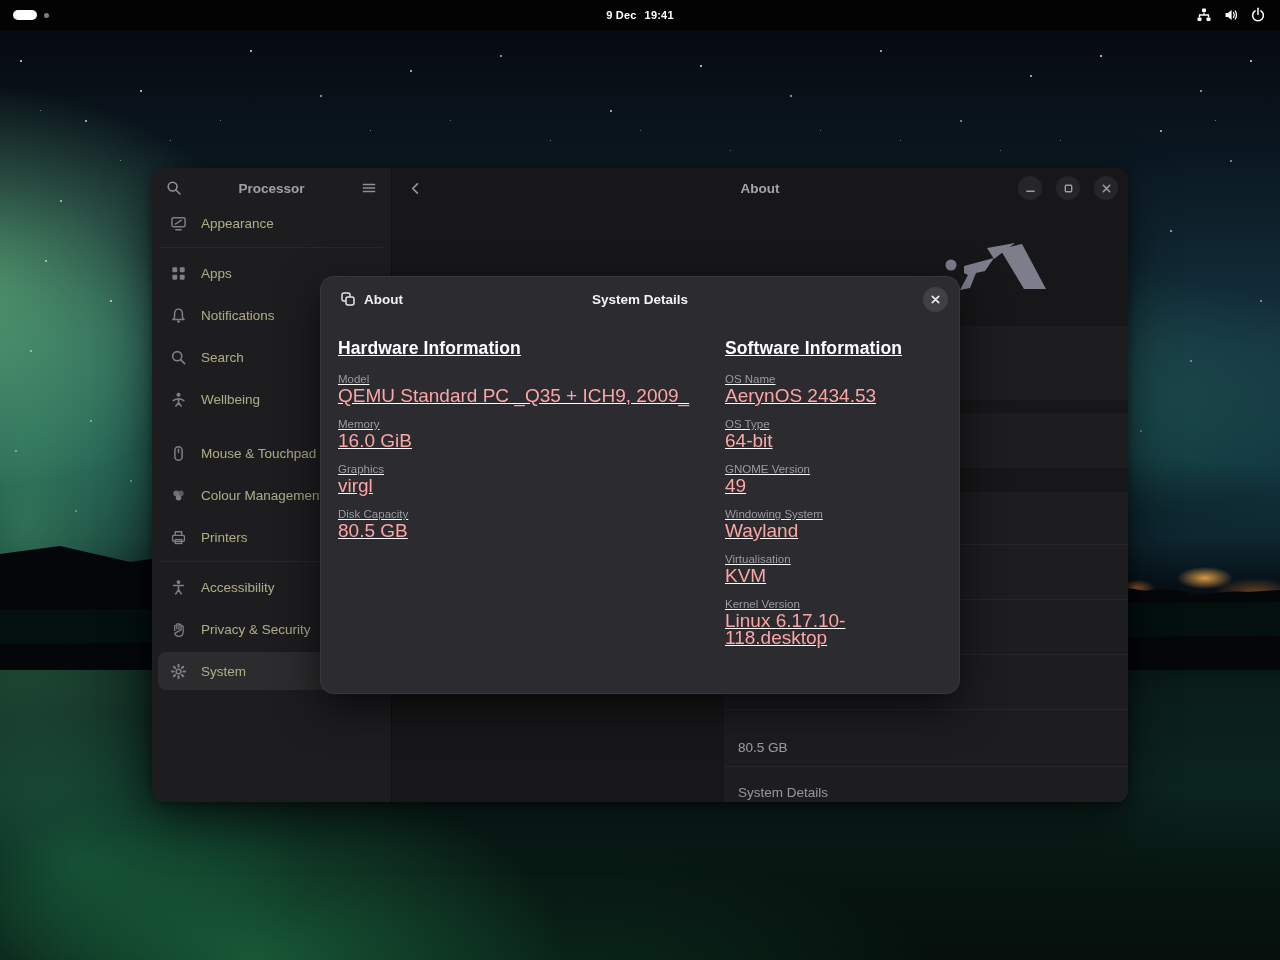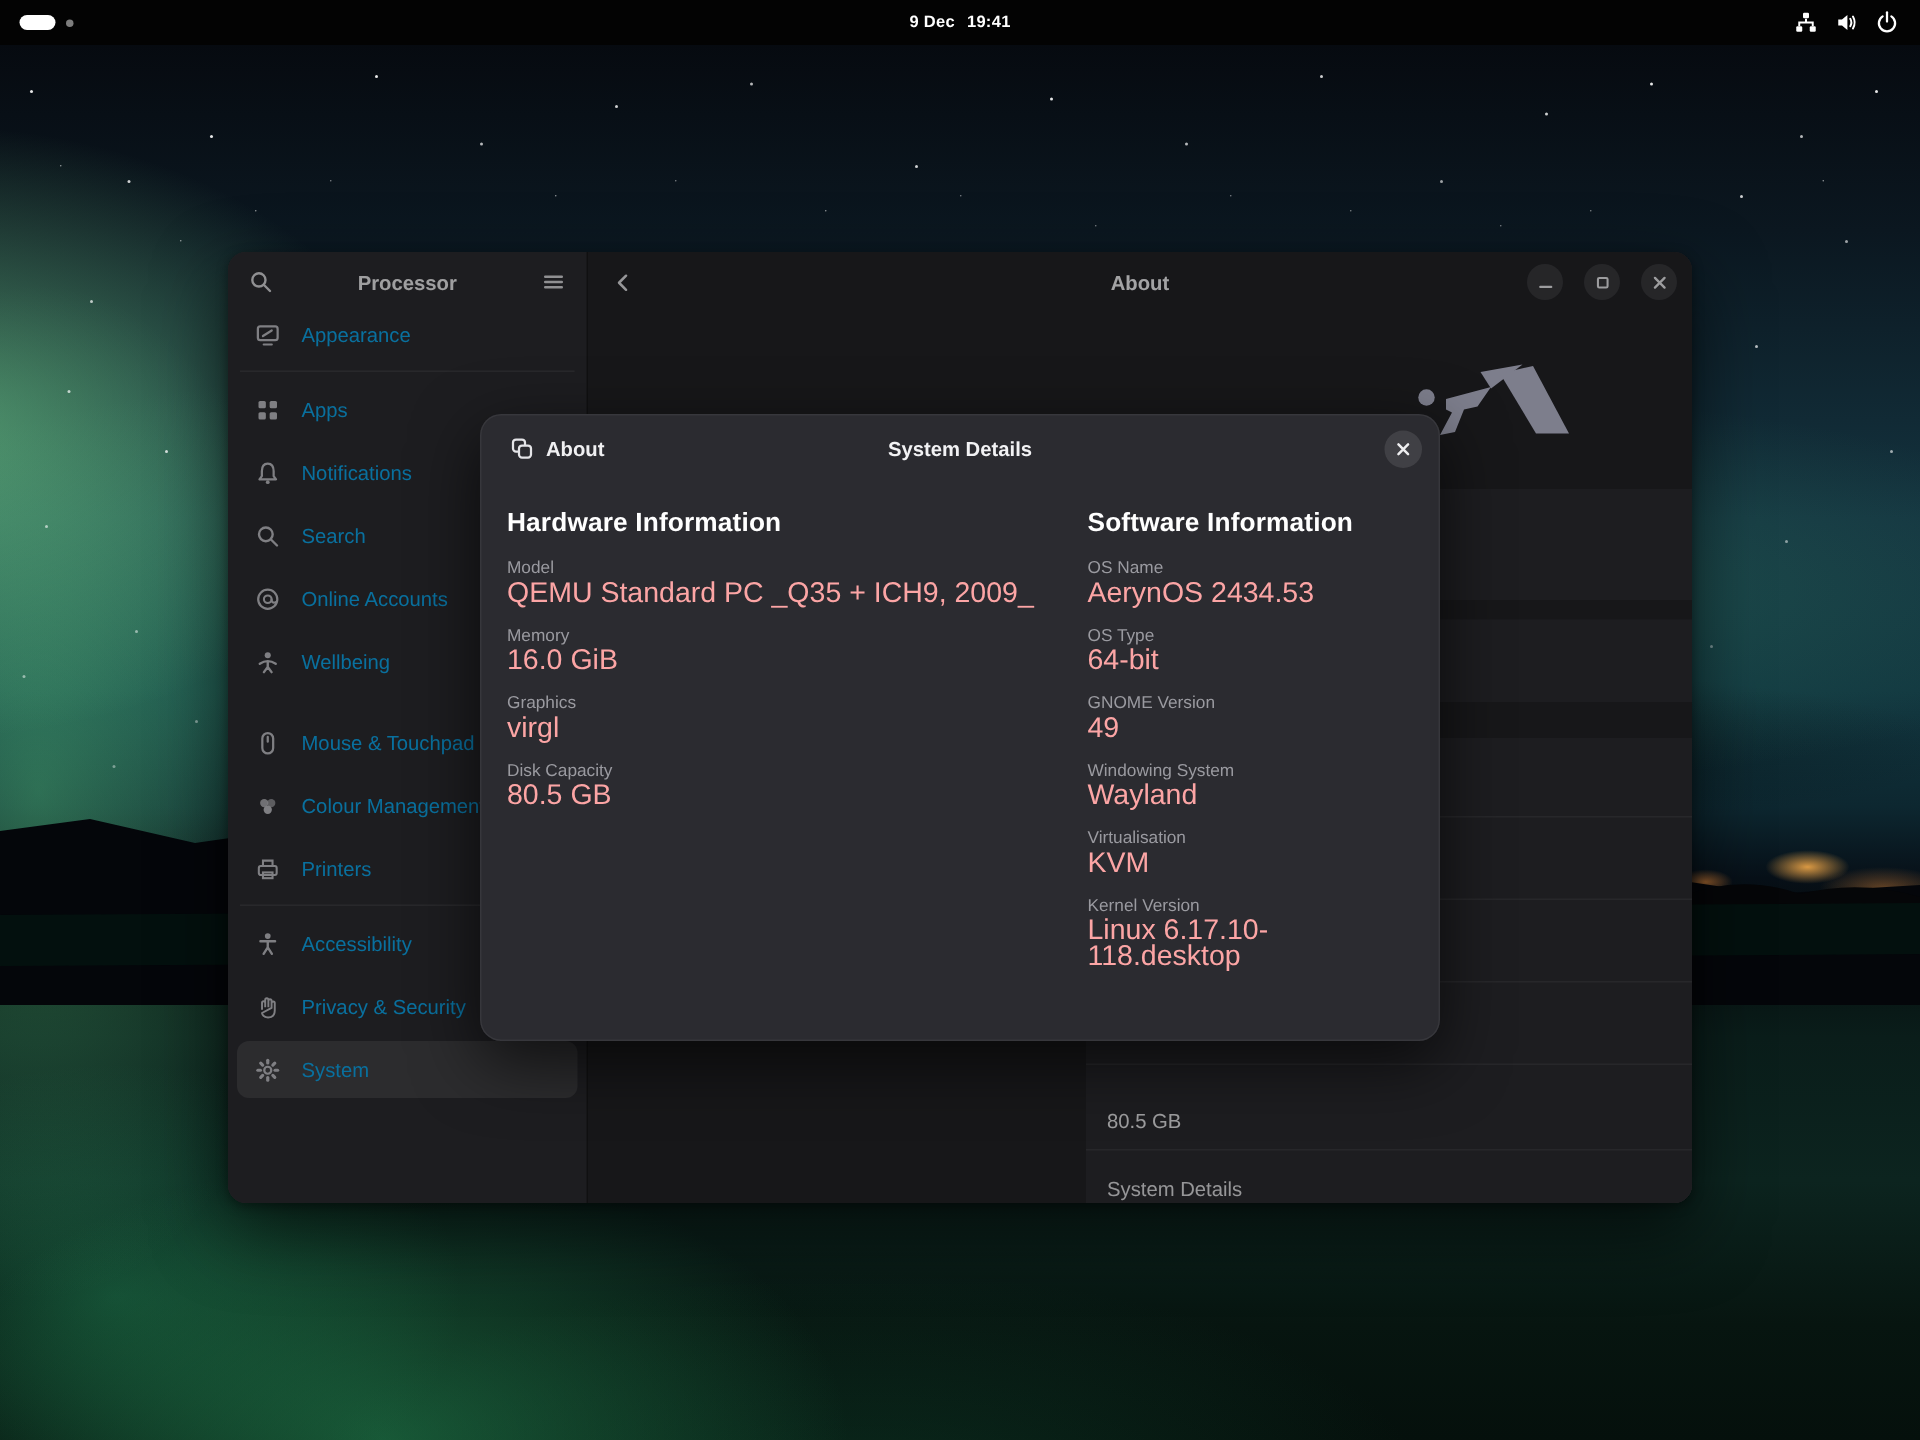--- a/index.html
+++ b/index.html
@@ -78,21 +78,21 @@
   .sb-header { height:40px; display:flex; align-items:center; padding:0 10px; position:relative; }
   .sb-title { position:absolute; left:0; width:100%; text-align:center; font-size:13.5px; font-weight:700; color:#eaeaec; }
   .sb-btn { width:24px; height:24px; display:flex; align-items:center; justify-content:center; color:#d4d4d8; border-radius:6px; z-index:2; }
   .sb-btn.right { margin-left:auto; }
   .sb-list { padding:0 6px; margin-top:-4px; }
   .sb-sep { height:1px; background:rgba(255,255,255,.08); margin:5px 2px 6px 2px; }
   .sb-gap { height:12px; }
   .sb-item {
     height:38px; margin-bottom:4px; border-radius:8px;
     display:flex; align-items:center; gap:14px; padding:0 12px;
-    color:#0ea5e9; font-size:13.5px; white-space:nowrap; overflow:hidden;
+    color:#fef9c3; font-size:13.5px; white-space:nowrap; overflow:hidden;
   }
   .sb-item.selected { background:rgba(255,255,255,.1); }
   .sb-item .ic { width:17px; height:17px; flex:0 0 17px; color:#bcbcc1; display:flex; align-items:center; justify-content:center; }
 
   .content { position:absolute; left:240px; top:0; width:736px; height:634px; background:#222226; }
   .c-header { height:40px; position:relative; display:flex; align-items:center; }
   .c-title { position:absolute; left:0; width:100%; text-align:center; font-size:13.5px; font-weight:700; color:#f0f0f2; }
   .back-btn { position:absolute; left:10px; width:26px; height:26px; display:flex; align-items:center; justify-content:center; color:#dddde0; border-radius:6px; z-index:2; }
   .win-ctrls { position:absolute; right:10px; top:8px; display:flex; gap:14px; z-index:2; }
   .wc-btn { width:24px; height:24px; border-radius:50%; background:rgba(255,255,255,.1); color:#e8e8ea; display:flex; align-items:center; justify-content:center; }
@@ -115,21 +115,21 @@
   .dialog {
     position:absolute; left:168px; top:108px; width:640px; height:418px;
     background:#2b2b30; border-radius:14px; z-index:30;
     box-shadow:0 14px 44px rgba(0,0,0,.65), 0 0 0 1px rgba(255,255,255,.06) inset;
   }
   .dlg-header { height:46px; position:relative; display:flex; align-items:center; padding:0 12px; }
   .dlg-title { position:absolute; left:0; width:100%; text-align:center; font-size:13.5px; font-weight:700; color:#f2f2f4; }
   .copy-btn { display:flex; align-items:center; gap:8px; font-size:13.5px; font-weight:700; color:#f0f0f2; padding:6px 8px; border-radius:7px; z-index:2; }
   .copy-btn .ic { width:16px; height:16px; color:#e4e4e7; }
   .dlg-close { position:absolute; right:12px; top:11px; width:25px; height:25px; border-radius:50%; background:rgba(255,255,255,.1); display:flex; align-items:center; justify-content:center; color:#eeeef0; z-index:2; }
-  .dlg-body { display:flex; padding:16px 18px 0 18px; }
+  .dlg-body { display:flex; padding:16px 18px 0 18px;text-decoration:underline; }
   .col-hw { width:387px; }
   .col-sw { width:217px; }
   .info-h { font-size:17.5px; font-weight:700; color:#fff; margin-bottom:13px; letter-spacing:.1px; }
   .pair { margin-bottom:13px; }
   .pair .lab { font-size:11.5px; color:#9a9aa0; line-height:15px; }
   .pair .val { font-size:19px; color:#fca5a5; line-height:17px; }
 </style>
 </head>
 <body>
 
@@ -227,30 +227,20 @@
             <svg width="17" height="17" viewBox="0 0 16 16">
               <circle cx="6.8" cy="6.8" r="4.3" stroke="currentColor" stroke-width="1.5" fill="none"></circle>
               <path d="M10.2 10.2 L13.8 13.8" stroke="currentColor" stroke-width="1.5" stroke-linecap="round"></path>
             </svg>
           </span>
           <span>Search</span>
         </div>
         <div class="sb-item">
           <span class="ic">
             <svg width="17" height="17" viewBox="0 0 16 16">
-              <circle cx="8" cy="8" r="6" stroke="currentColor" stroke-width="1.4" fill="none"></circle>
-              <circle cx="8" cy="8" r="2.4" stroke="currentColor" stroke-width="1.3" fill="none"></circle>
-              <path d="M10.4 8 C10.4 10.5 12 10.5 13.6 9.5" stroke="currentColor" stroke-width="1.3" fill="none" stroke-linecap="round"></path>
-            </svg>
-          </span>
-          <span>Online Accounts</span>
-        </div>
-        <div class="sb-item">
-          <span class="ic">
-            <svg width="17" height="17" viewBox="0 0 16 16">
               <circle cx="8" cy="3.6" r="1.9" fill="currentColor"></circle>
               <path d="M3 9 Q8 5.6 13 9" stroke="currentColor" stroke-width="1.5" fill="none" stroke-linecap="round"></path>
               <path d="M8 8 L8 11 M8 11 L5.6 14.2 M8 11 L10.4 14.2" stroke="currentColor" stroke-width="1.5" fill="none" stroke-linecap="round"></path>
             </svg>
           </span>
           <span>Wellbeing</span>
         </div>
         <div class="sb-gap"></div>
         <div class="sb-item">
           <span class="ic">

